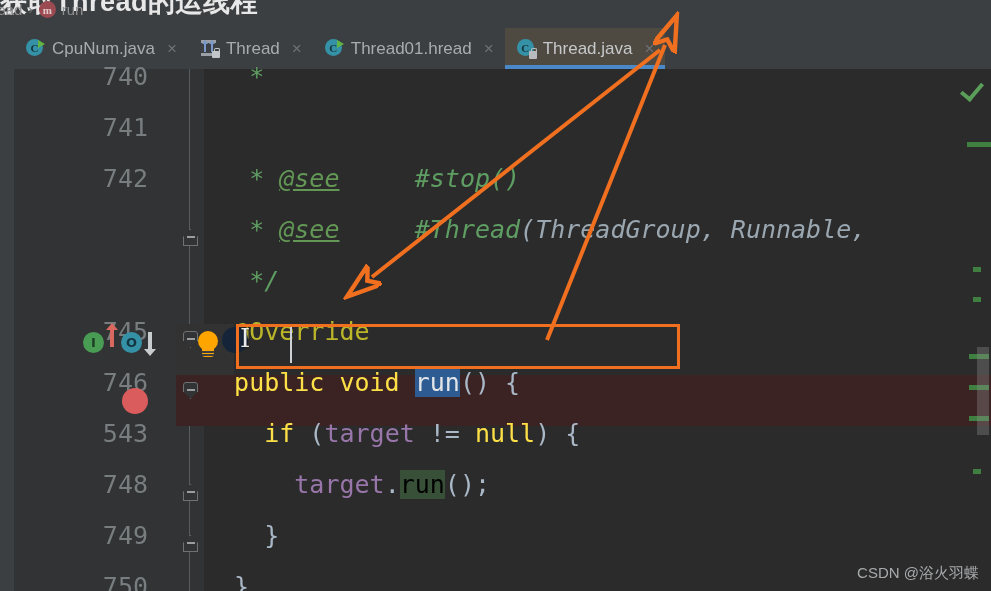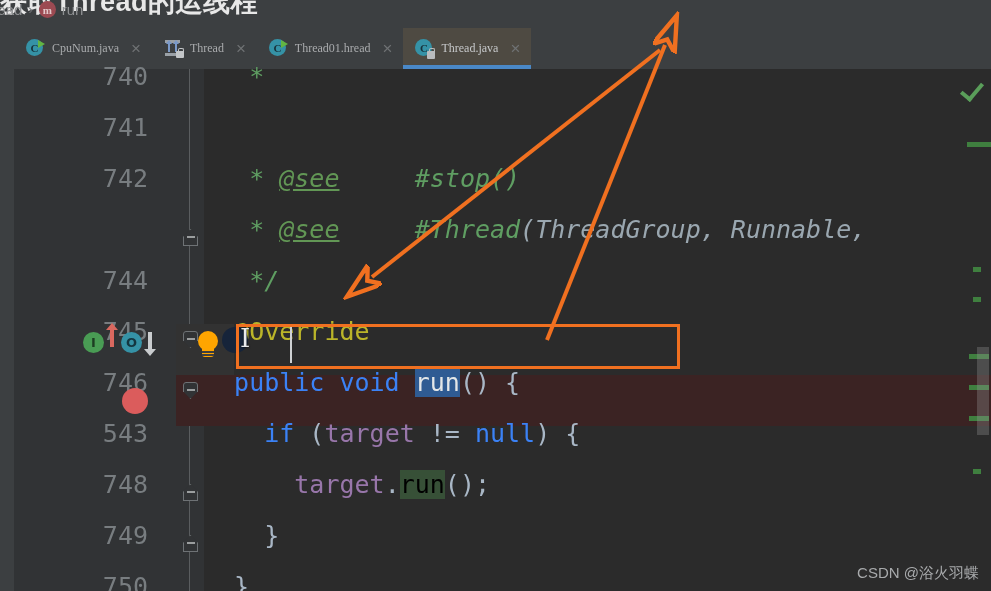--- a/index.html
+++ b/index.html
@@ -56,21 +56,21 @@
     display: flex; align-items: center; gap: 7px;
     padding: 0 11px 0 12px;
     background: #3c3f41;
     cursor: pointer;
   }
   .tab.active { background: #4e4a42; }
   .tab.active .tab-underline {
     position: absolute; left: 0; bottom: 0; width: 100%; height: 4px;
     background: #4a88c7;
   }
-  .tab-label { font-size: 12px; color: #a9abad; white-space: nowrap; font-family: Liberation Serif, serif; }
+  .tab-label { font-size: 17px; color: #a9abad; white-space: nowrap; }
   .tab.active .tab-label { color: #c6c8ca; }
   .tab-close {
     font-size: 17px; color: #6f7274; margin-left: 5px; line-height: 1;
   }
 
   
   .icon-class { position: relative; width: 19px; height: 19px; flex: 0 0 19px; }
   .icon-class .ring {
     position: absolute; left: 0; top: 0; width: 17px; height: 17px;
     border-radius: 50%; background: #3592a6;
@@ -157,21 +157,21 @@
     font-family: "DejaVu Sans Mono", monospace;
     font-size: 25px; line-height: 51px; white-space: pre;
   }
   .hl-row { position: absolute; left: 176px; width: 815px; height: 51px; }
 
   
   .c-comment { color: #5f9e62; font-style: italic; }
   .c-tag     { color: #629755; font-style: italic; text-decoration: underline; }
   .c-doclink { color: #9aa7b0; font-style: italic; }
   .c-anno    { color: #bbb529; }
-  .c-kw      { color: #3b82f6; }
+  .c-kw      { color: #fde047; }
   .c-field   { color: #9876aa; }
   .c-plain   { color: #a9b7c6; }
   .c-sel     { background: #2f5b93; color: #e3e6e8; }
   .c-usage   { background: #375037; }
 
   
   .fold {
     position: absolute; left: 7px; width: 15px; height: 17px;
     border: 1.6px solid #6e7275;
     background: #313335;
@@ -356,21 +356,20 @@
           <div class="ln">741</div>
         </div>
         <div class="row" style="top: 84px;">
           <div class="ln">742</div>
           <div class="codeline"><span class="c-comment">   * </span><span class="c-tag">@see</span><span class="c-comment">     </span><span class="c-comment">#stop()</span></div>
         </div>
         <div class="row" style="top: 135px;">
           <div class="codeline"><span class="c-comment">   * </span><span class="c-tag">@see</span><span class="c-comment">     </span><span class="c-comment">#Thread</span><span class="c-doclink">(ThreadGroup, Runnable,</span></div>
         </div>
         <div class="row" style="top: 186px;">
-          <div class="ln">744</div>
           <div class="codeline"><span class="c-comment">   */</span></div>
         </div>
         <div class="row" style="top: 237px;">
           <div class="ln">745</div>
           <div class="codeline"><span class="c-anno">  @Override</span></div>
         </div>
         <div class="row" style="top: 288px;">
           <div class="ln">746</div>
           <div class="codeline"><span class="c-kw">  public void </span><span class="c-sel">run</span><span class="c-plain">() {</span></div>
         </div>

